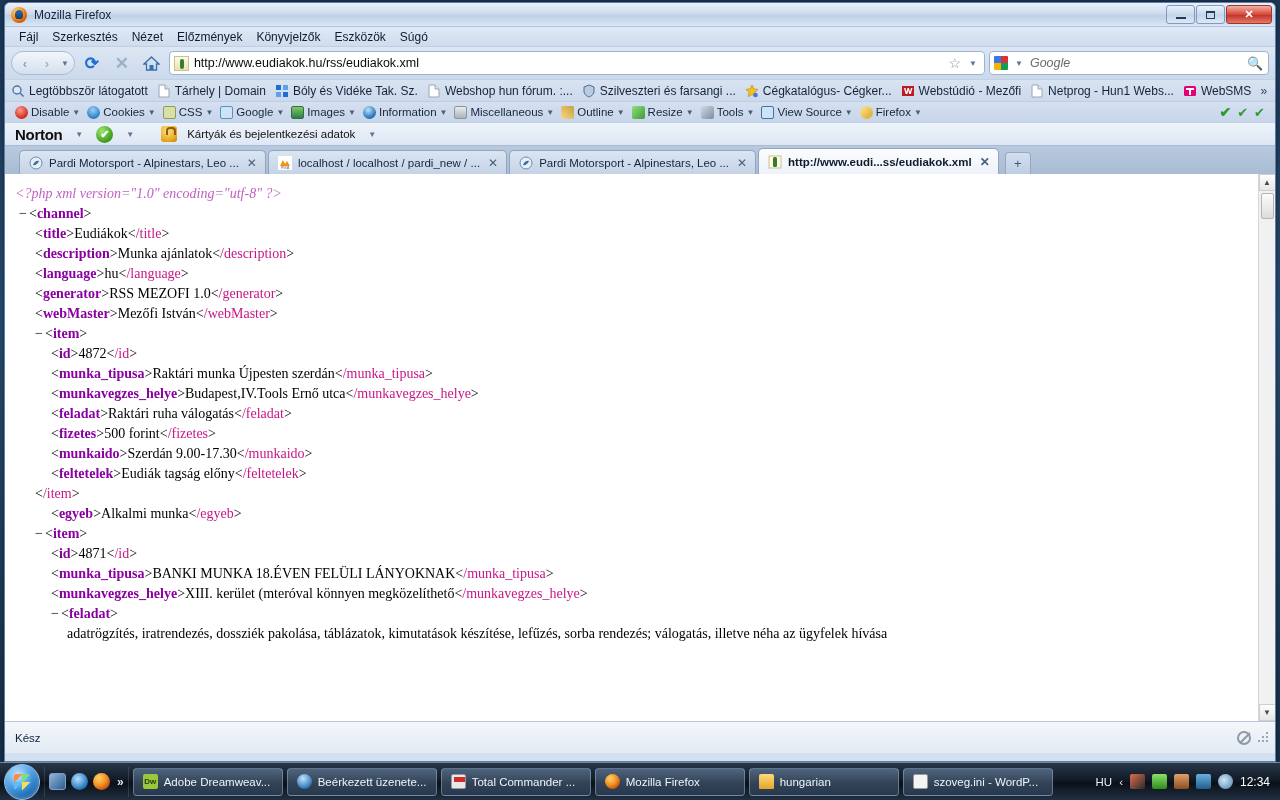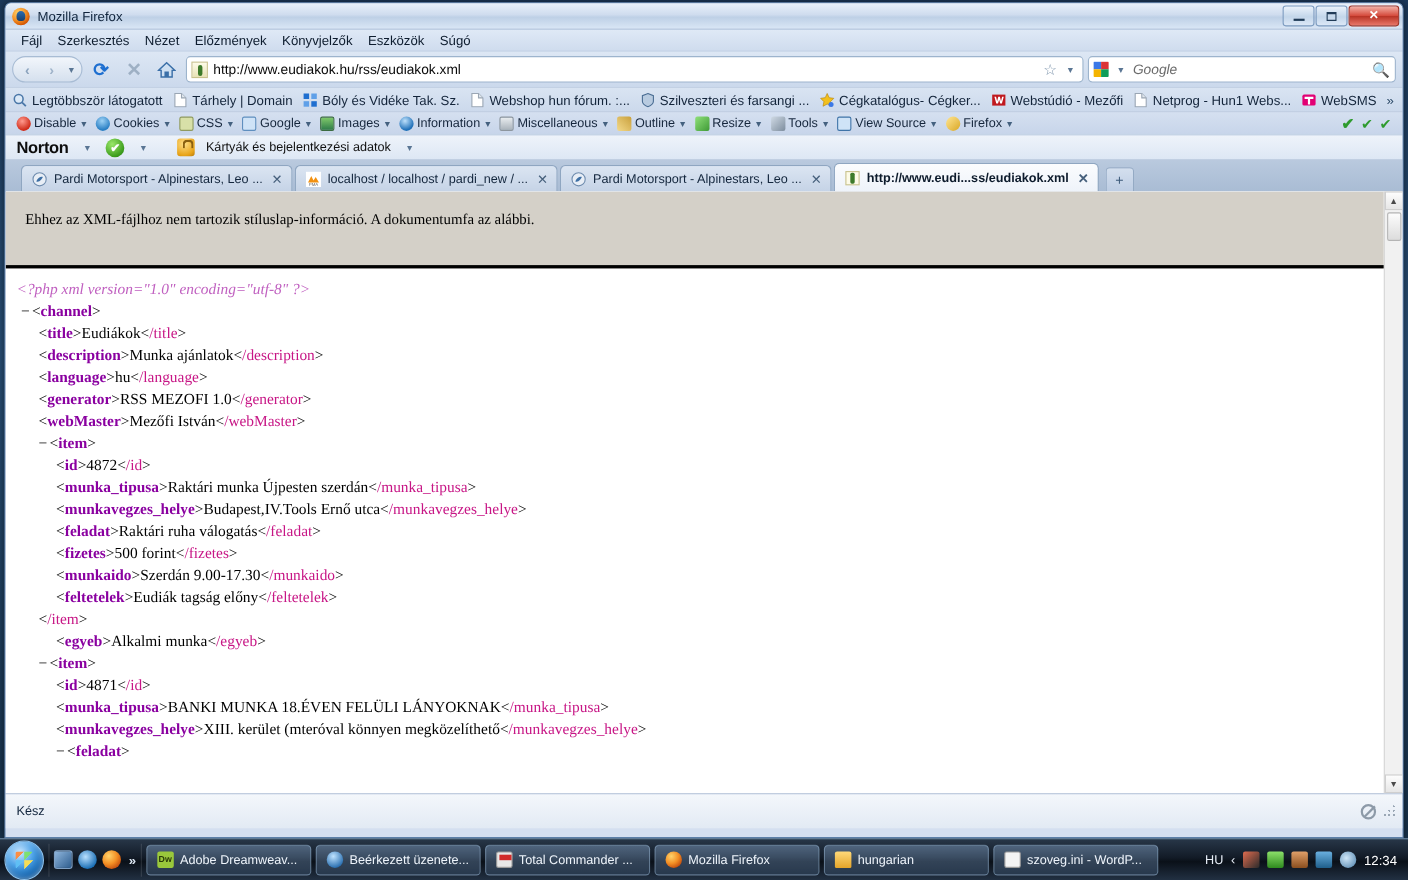--- a/index.html
+++ b/index.html
@@ -566,21 +566,20 @@
             </svg>
         </span>
         <span>http://www.eudi...ss/eudiakok.xml</span>
         <span class="tclose">✕</span>
       </div>
       <div class="newtab">+</div>
     </div>
 
     <div class="content">
       <div class="contentinner">
-        <div class="xmlnotice">Ehhez az XML-fájlhoz nem tartozik stíluslap-információ. A dokumentumfa az alábbi.</div>
         <div class="xmltree">
           <div class="xmlline">
             <span class="pi">&lt;?php xml version="1.0" encoding="utf-8" ?&gt;</span>
           </div>
           <div id="tree-rows">
               <div class="xmlline ind1"><span class="minus">−</span><span class="br">&lt;</span><span class="tg">channel</span><span class="br">&gt;</span></div>
               <div class="xmlline ind2"><span class="br">&lt;</span><span class="tg">title</span><span class="br">&gt;</span><span>Eudiákok</span><span class="br">&lt;</span><span class="sl">/</span><span class="sl">title</span><span class="br">&gt;</span></div>
               <div class="xmlline ind2"><span class="br">&lt;</span><span class="tg">description</span><span class="br">&gt;</span><span>Munka ajánlatok</span><span class="br">&lt;</span><span class="sl">/</span><span class="sl">description</span><span class="br">&gt;</span></div>
               <div class="xmlline ind2"><span class="br">&lt;</span><span class="tg">language</span><span class="br">&gt;</span><span>hu</span><span class="br">&lt;</span><span class="sl">/</span><span class="sl">language</span><span class="br">&gt;</span></div>
               <div class="xmlline ind2"><span class="br">&lt;</span><span class="tg">generator</span><span class="br">&gt;</span><span>RSS MEZOFI 1.0</span><span class="br">&lt;</span><span class="sl">/</span><span class="sl">generator</span><span class="br">&gt;</span></div>
@@ -593,20 +592,21 @@
               <div class="xmlline ind3"><span class="br">&lt;</span><span class="tg">fizetes</span><span class="br">&gt;</span><span>500 forint</span><span class="br">&lt;</span><span class="sl">/</span><span class="sl">fizetes</span><span class="br">&gt;</span></div>
               <div class="xmlline ind3"><span class="br">&lt;</span><span class="tg">munkaido</span><span class="br">&gt;</span><span>Szerdán 9.00-17.30</span><span class="br">&lt;</span><span class="sl">/</span><span class="sl">munkaido</span><span class="br">&gt;</span></div>
               <div class="xmlline ind3"><span class="br">&lt;</span><span class="tg">feltetelek</span><span class="br">&gt;</span><span>Eudiák tagság előny</span><span class="br">&lt;</span><span class="sl">/</span><span class="sl">feltetelek</span><span class="br">&gt;</span></div>
               <div class="xmlline ind2"><span class="br">&lt;</span><span class="sl">/</span><span class="sl">item</span><span class="br">&gt;</span></div>
               <div class="xmlline ind3"><span class="br">&lt;</span><span class="tg">egyeb</span><span class="br">&gt;</span><span>Alkalmi munka</span><span class="br">&lt;</span><span class="sl">/</span><span class="sl">egyeb</span><span class="br">&gt;</span></div>
               <div class="xmlline ind2"><span class="minus">−</span><span class="br">&lt;</span><span class="tg">item</span><span class="br">&gt;</span></div>
               <div class="xmlline ind3"><span class="br">&lt;</span><span class="tg">id</span><span class="br">&gt;</span><span>4871</span><span class="br">&lt;</span><span class="sl">/</span><span class="sl">id</span><span class="br">&gt;</span></div>
               <div class="xmlline ind3"><span class="br">&lt;</span><span class="tg">munka_tipusa</span><span class="br">&gt;</span><span>BANKI MUNKA 18.ÉVEN FELÜLI LÁNYOKNAK</span><span class="br">&lt;</span><span class="sl">/</span><span class="sl">munka_tipusa</span><span class="br">&gt;</span></div>
               <div class="xmlline ind3"><span class="br">&lt;</span><span class="tg">munkavegzes_helye</span><span class="br">&gt;</span><span>XIII. kerület (mteróval könnyen megközelíthető</span><span class="br">&lt;</span><span class="sl">/</span><span class="sl">munkavegzes_helye</span><span class="br">&gt;</span></div>
               <div class="xmlline ind3"><span class="minus">−</span><span class="br">&lt;</span><span class="tg">feladat</span><span class="br">&gt;</span></div>
+              <div class="xmlline ind4"><span>adatrögzítés, iratrendezés, dossziék pakolása, táblázatok, kimutatások készítése, lefűzés, sorba rendezés; válogatás, illetve néha az ügyfelek hívása</span></div>
             </div>
         </div>
       </div>
       <div class="vscroll">
         <div class="sbtn">▲</div>
         <div class="sthumb"></div>
         <div class="strack"></div>
         <div class="sbtn">▼</div>
       </div>
     </div>

